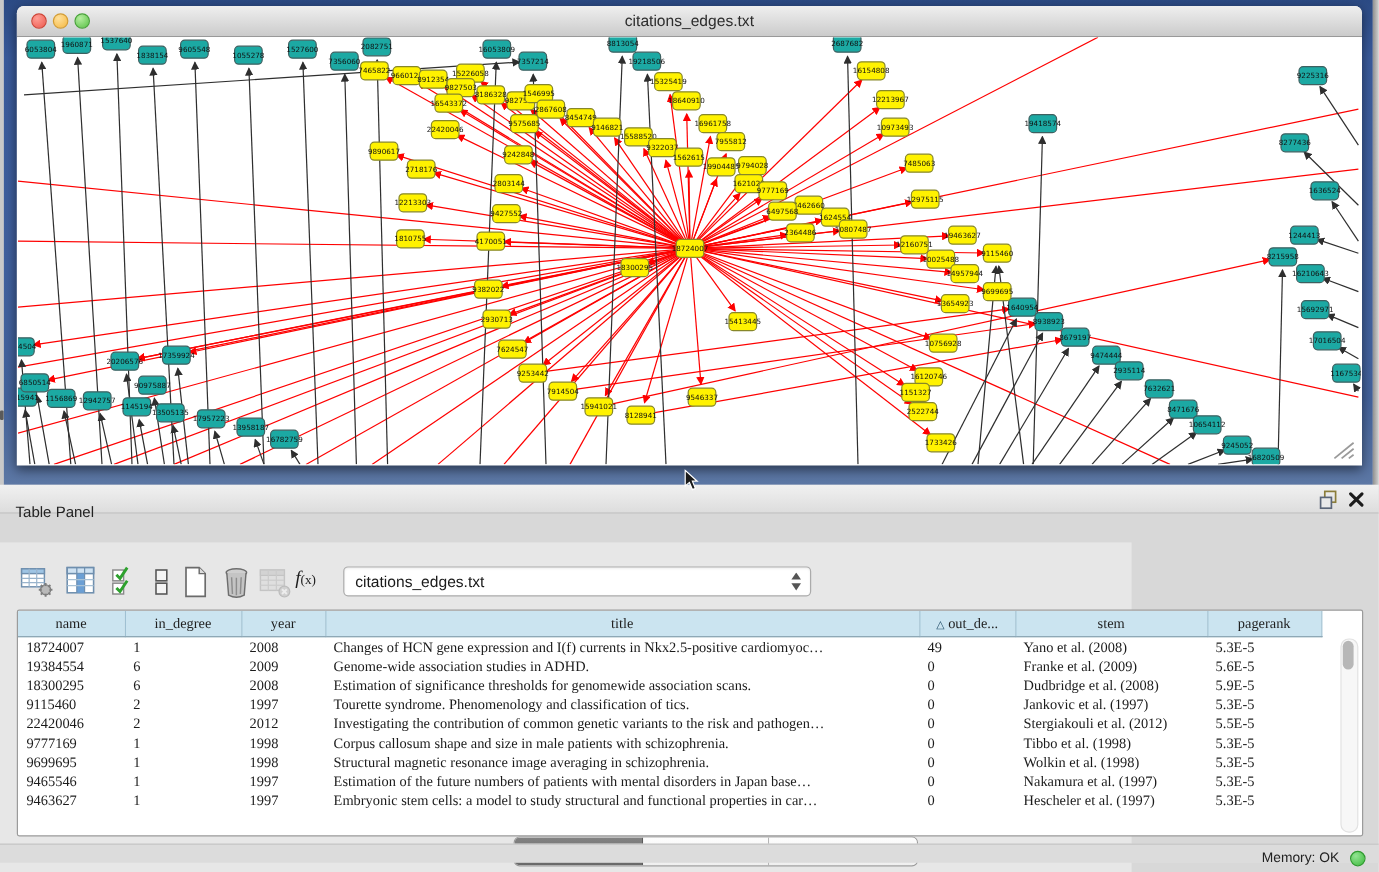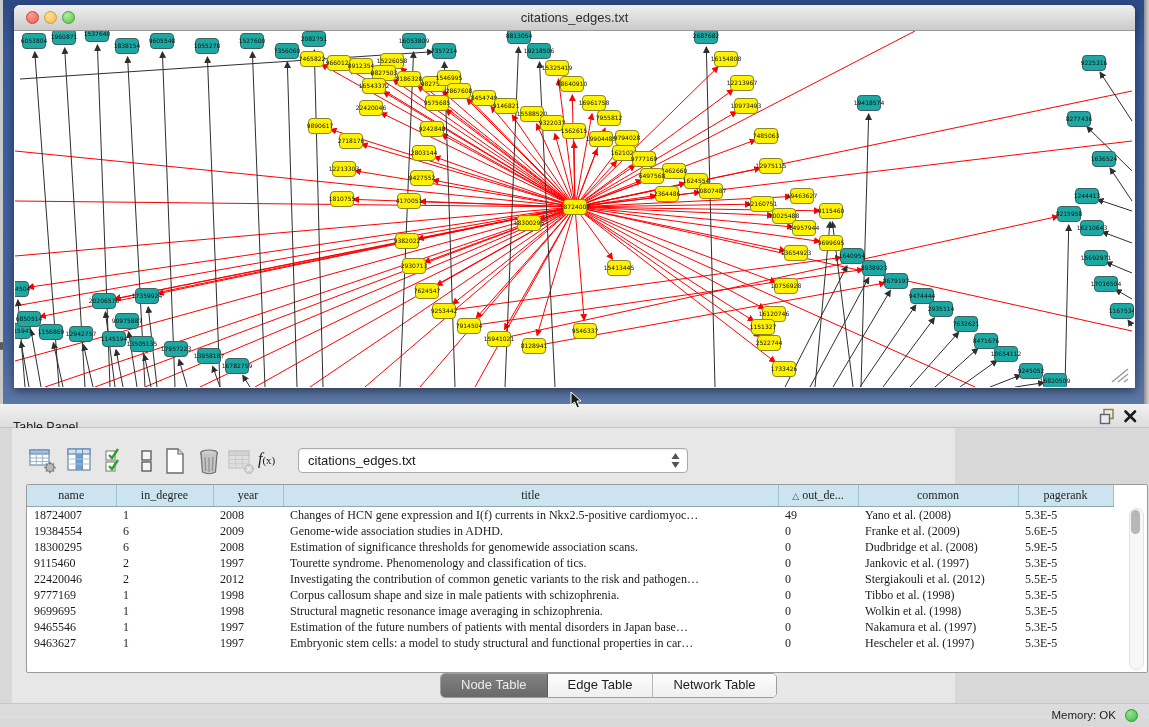--- a/index.html
+++ b/index.html
@@ -23,21 +23,21 @@
   .win-title{position:absolute;left:0;right:0;top:0;height:25px;line-height:25px;text-align:center;
     font-size:13px;color:#2d2d2d;}
   .canvas{position:absolute;left:1px;top:26px;width:1119px;height:356px;background:#fff;overflow:hidden;}
   .cursor{position:absolute;left:570px;top:391px;z-index:5;}
   
   .panel-header{position:absolute;left:0;top:404px;width:1149px;height:24px;
     background:linear-gradient(#f1f1f1,#dddddd);border-bottom:1px solid #c4c4c4;box-sizing:border-box;}
   .panel-title{position:absolute;left:13px;top:0;line-height:23px;font-size:12.5px;color:#222;margin-top:12px;}
   .ph-ico{position:absolute;top:4px;width:17px;height:17px;cursor:pointer;}
   .ph-float{right:33px;} .ph-close{right:10px;}
-  .panel-body{position:absolute;left:0;top:428px;width:943px;height:275px;background:#e7e7e7;margin-left:12px;}
+  .panel-body{position:absolute;left:0;top:452px;width:943px;height:275px;background:#e7e7e7;}
   .ico{position:absolute;top:18px;width:30px;height:30px;}
   .combo{position:absolute;left:286px;top:20px;width:390px;height:25px;background:#fff;
     border:1px solid #ababab;border-radius:4px;box-sizing:border-box;box-shadow:inset 0 1px 2px rgba(0,0,0,.08);}
   .combo .val{position:absolute;left:9px;top:0;line-height:23px;font-size:13px;color:#1a1a1a;}
   .combo .arrows{position:absolute;right:7px;top:4px;}
   
   .table-wrap{position:absolute;left:14px;top:56px;width:1120px;height:187px;background:#fff;
     border:1px solid #9b9b9b;border-radius:2px;overflow:hidden;box-sizing:content-box;font-family:Liberation Serif, serif;}
   table{border-collapse:collapse;table-layout:fixed;width:1086px;font-size:12px;}
   thead th{height:21px;background:#cbe4f0;border-right:1px solid #9fc0d2;border-bottom:1px solid #8ea8b6;
@@ -569,21 +569,21 @@
           <col style="width:160px">
           <col style="width:95px">
       </colgroup>
       <thead>
           <tr id="thead-row">
             <th>name</th>
             <th>in_degree</th>
             <th>year</th>
             <th>title</th>
             <th><span class="sort">△</span>out_de...</th>
-            <th>common</th>
+            <th>stem</th>
             <th>pagerank</th>
           </tr>
         </thead>
       <tbody id="tbody-rows">
           <tr>
             <td>18724007</td>
             <td>1</td>
             <td>2008</td>
             <td>Changes of HCN gene expression and I(f) currents in Nkx2.5-positive cardiomyoc…</td>
             <td>49</td>

